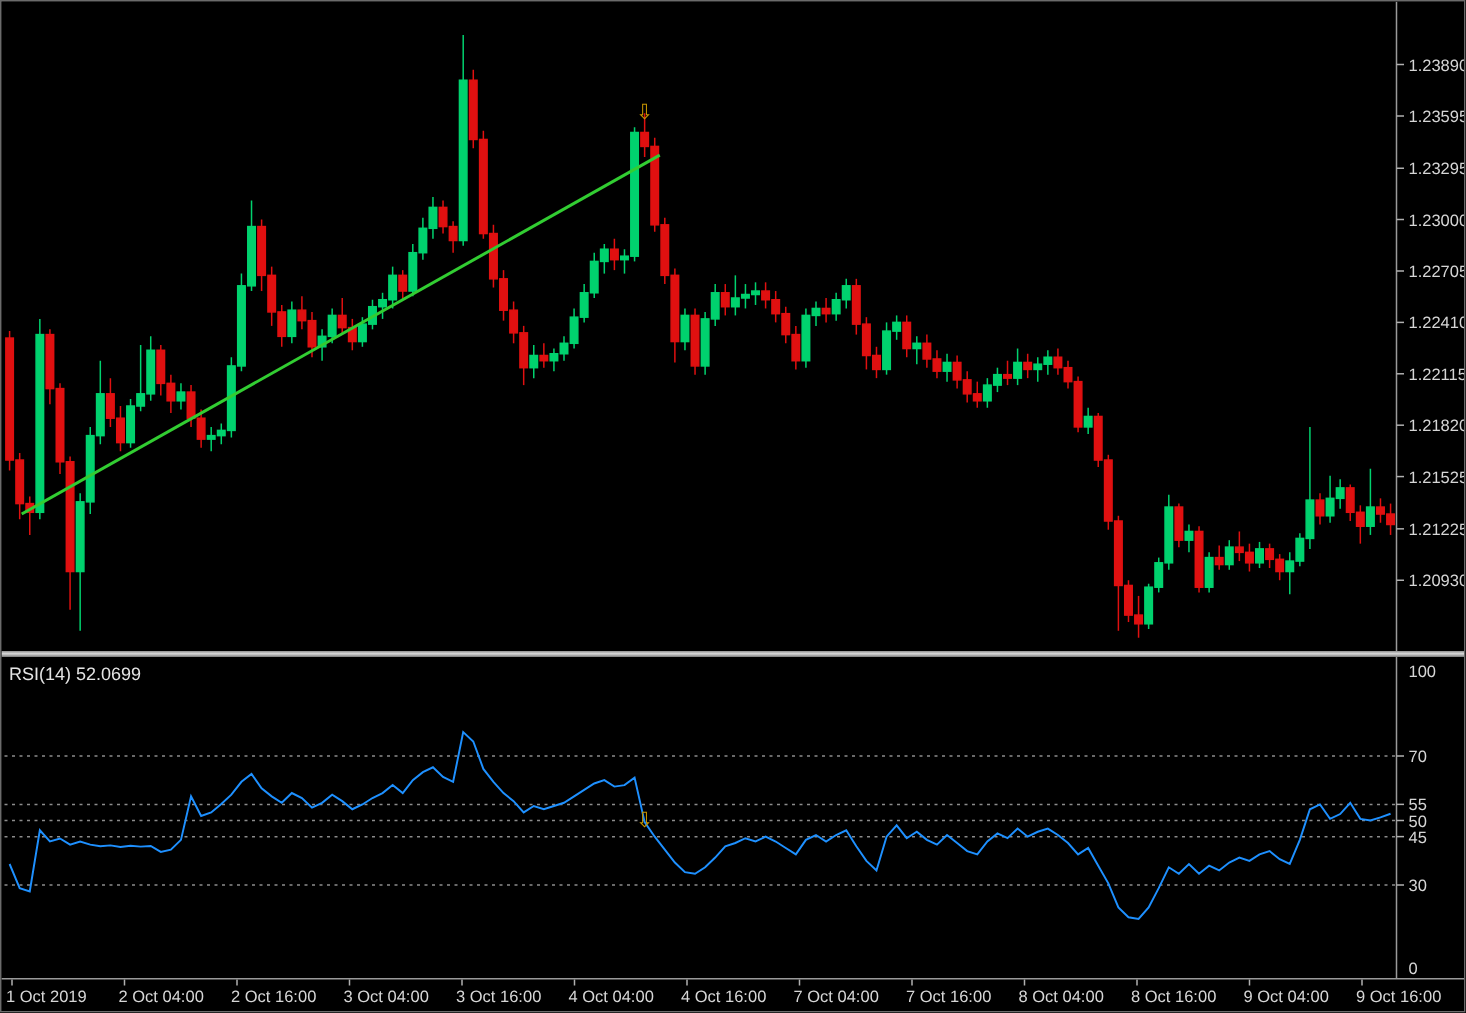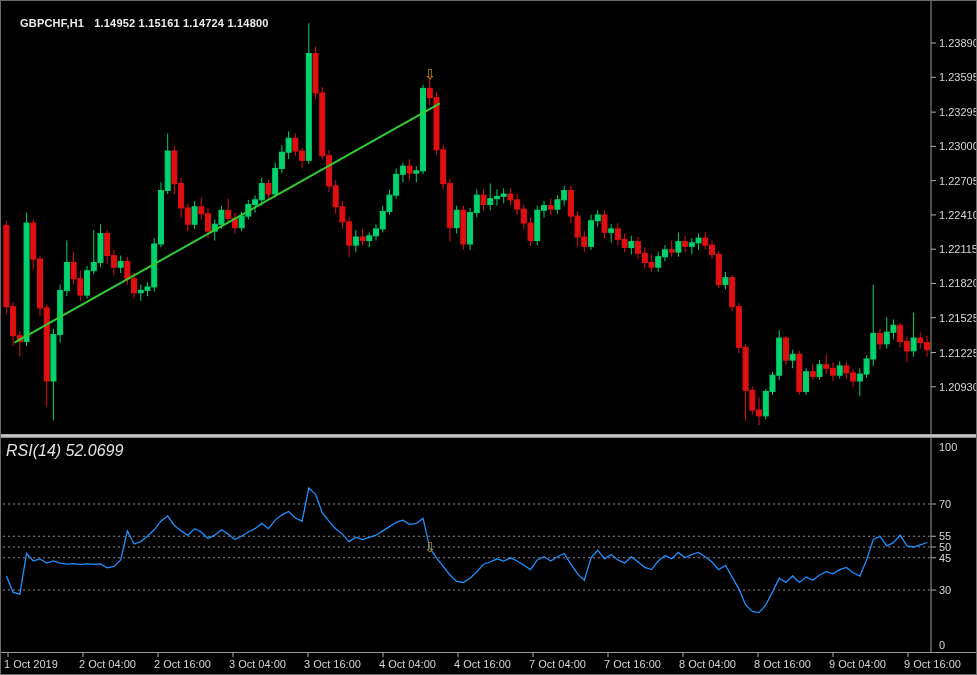--- a/index.html
+++ b/index.html
@@ -8,21 +8,21 @@
     overflow:hidden;border:1px solid #6b6b6b;box-sizing:border-box;
     font-family:"Liberation Sans", sans-serif;
   }
   .chart-svg{position:absolute;left:0;top:0;}
   .title-overlay{
     position:absolute;left:6px;top:4px;color:#ececec;font-size:11px;
     font-weight:bold;white-space:pre;letter-spacing:0.2px;
   }
   .title-overlay .ohlc{margin-left:10px;font-weight:bold;}
   .rsi-label-overlay{
-    position:absolute;left:5px;top:441px;color:#e4e4e4;font-size:16px;white-space:pre;font-style:italic;
+    position:absolute;left:5px;top:441px;color:#e4e4e4;font-size:12px;white-space:pre;
   }
   .splitter{
     position:absolute;left:0;top:433px;width:977px;height:4px;
     background:linear-gradient(#8f8f8f,#d9d9d9 45%,#7a7a7a);
   }
   .axis-sep{position:absolute;left:0;top:651px;width:977px;height:1px;background:#9a9a9a;}
   .bottom-frame{position:absolute;left:0;top:673px;width:977px;height:1px;background:#8a8a8a;}
 </style>
 </head>
 <body>
@@ -375,23 +375,20 @@
       <line x1="682" y1="652" x2="682" y2="656" stroke="#b0b0b0" stroke-width="1"></line>
       <text x="678" y="667" font-size="11px" fill="#d6d6d6">8 Oct 04:00</text>
       <line x1="757" y1="652" x2="757" y2="656" stroke="#b0b0b0" stroke-width="1"></line>
       <text x="753" y="667" font-size="11px" fill="#d6d6d6">8 Oct 16:00</text>
       <line x1="832" y1="652" x2="832" y2="656" stroke="#b0b0b0" stroke-width="1"></line>
       <text x="828" y="667" font-size="11px" fill="#d6d6d6">9 Oct 04:00</text>
       <line x1="907" y1="652" x2="907" y2="656" stroke="#b0b0b0" stroke-width="1"></line>
       <text x="903" y="667" font-size="11px" fill="#d6d6d6">9 Oct 16:00</text>
     </svg>
 
-  <div class="title-overlay">
-    <span>GBPCHF,H1</span><span class="ohlc">1.14952 1.15161 1.14724 1.14800</span>
-  </div>
 
   <div class="rsi-label-overlay">RSI(14) 52.0699</div>
 
   <div class="splitter"></div>
   <div class="axis-sep"></div>
   <div class="bottom-frame"></div>
 
 </div>
 
 </body></html>

